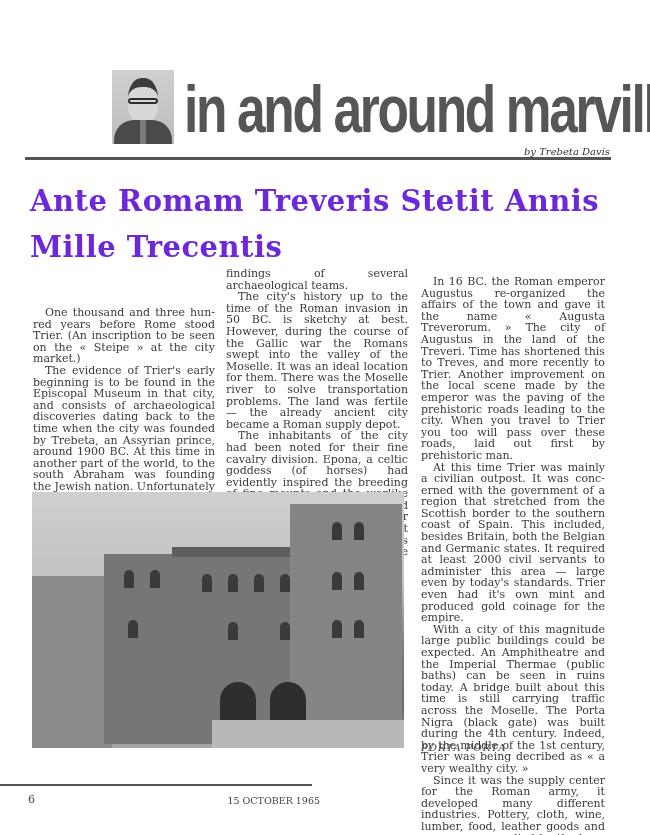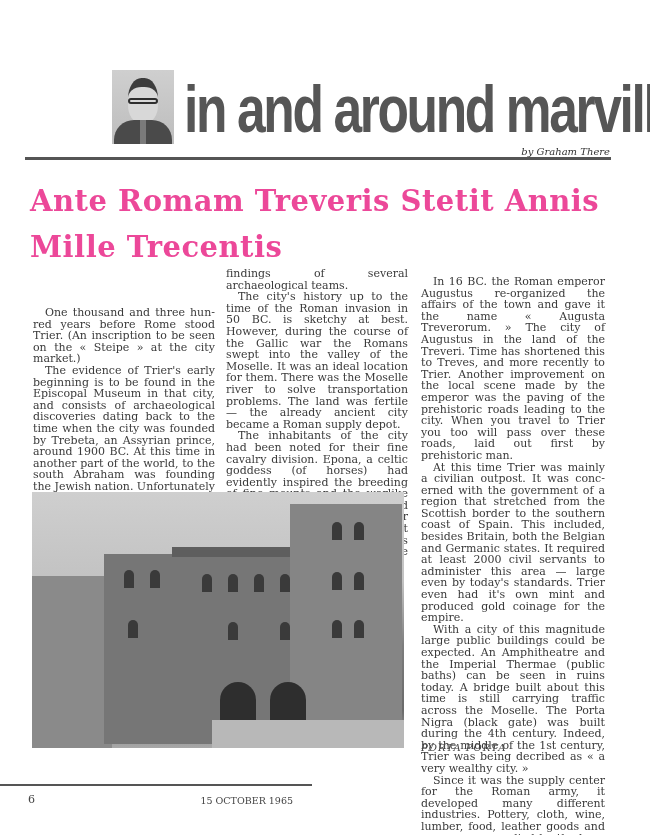--- a/index.html
+++ b/index.html
@@ -38,21 +38,21 @@
   .byline {
     position: absolute; right: 40px; top: 146px;
     font-style: italic; font-size: 10px; color: #333;
   }
   .rule-top {
     position: absolute; left: 25px; top: 157px; width: 586px; height: 3px; background: #555;
   }
   .headline {
     position: absolute; left: 30px; top: 178px; width: 590px;
     font-family: "DejaVu Serif", serif; font-weight: bold; font-size: 29px;
-    line-height: 46px; color: #ec4899; letter-spacing: 0.5px;
+    line-height: 46px; color: #6d28d9; letter-spacing: 0.5px;
   }
   .col {
     position: absolute; font-size: 11px; line-height: 11.6px; text-align: justify;
     color: #3a3a3a; hyphens: manual; margin-top: 40px;
   }
   .col p { margin: 0; text-indent: 12px; }
   .col1 { left: 33px; top: 267px; width: 182px; }
   .col2 { left: 226px; top: 228px; width: 182px; }
   .col3 { left: 421px; top: 236px; width: 184px; }
   .col2 p.first { text-indent: 0; }
@@ -67,34 +67,34 @@
   .photo .roof { position: absolute; left: 140px; top: 55px; width: 160px; height: 10px; background: #5e5e5e; }
   .photo .win { position: absolute; width: 10px; height: 18px; background: #3a3a3a; border-radius: 5px 5px 0 0; }
   .photo .arch { position: absolute; width: 36px; height: 52px; background: #2e2e2e; border-radius: 18px 18px 0 0; }
   .photo .ground { position: absolute; left: 180px; top: 228px; width: 192px; height: 28px; background: #b8b8b8; }
   .caption {
     position: absolute; left: 421px; top: 742px;
     font-style: italic; font-size: 10px; color: #444; letter-spacing: 1px;
   }
   .rule-bottom { position: absolute; left: 0; top: 784px; width: 312px; height: 2px; background: #555; }
   .page-num { position: absolute; left: 28px; top: 793px; font-size: 11px; color: #444; }
-  .date { position: absolute; left: 157px; top: 795px; width: 136px; text-align: right; font-size: 9.5px; color: #444; }
+  .date { position: absolute; left: 184px; top: 795px; width: 136px; text-align: right; font-size: 9.5px; color: #444; }
 </style>
 </head>
 <body>
 
 <div class="portrait">
   <div class="head"></div>
   <div class="glasses"></div>
   <div class="body"></div>
   <div class="tie"></div>
 </div>
 
 <div class="masthead">in and around marville</div>
-<div class="byline">by Graham There</div>
+<div class="byline">by Trebeta Davis</div>
 <div class="rule-top"></div>
 
 <div class="headline">Ante Romam Treveris Stetit Annis Mille Trecentis</div>
 
 <div class="col col1">
   <p>One thousand and three hun­red years before Rome stood Trier. (An inscription to be seen on the « Steipe » at the city market.)</p>
   <p>The evidence of Trier's early beginning is to be found in the Episcopal Museum in that city, and consists of archaeological discoveries dating back to the time when the city was founded by Trebeta, an Assyrian prince, around 1900 BC. At this time in another part of the world, to the south Abraham was founding the Jewish nation. Unfortunately writing seems to be one of the skills that the early Celts hadn't mastered so we must content our­selves with the fact that such a city did exist by looking at the</p>
 </div>
 
 <div class="col col2">

